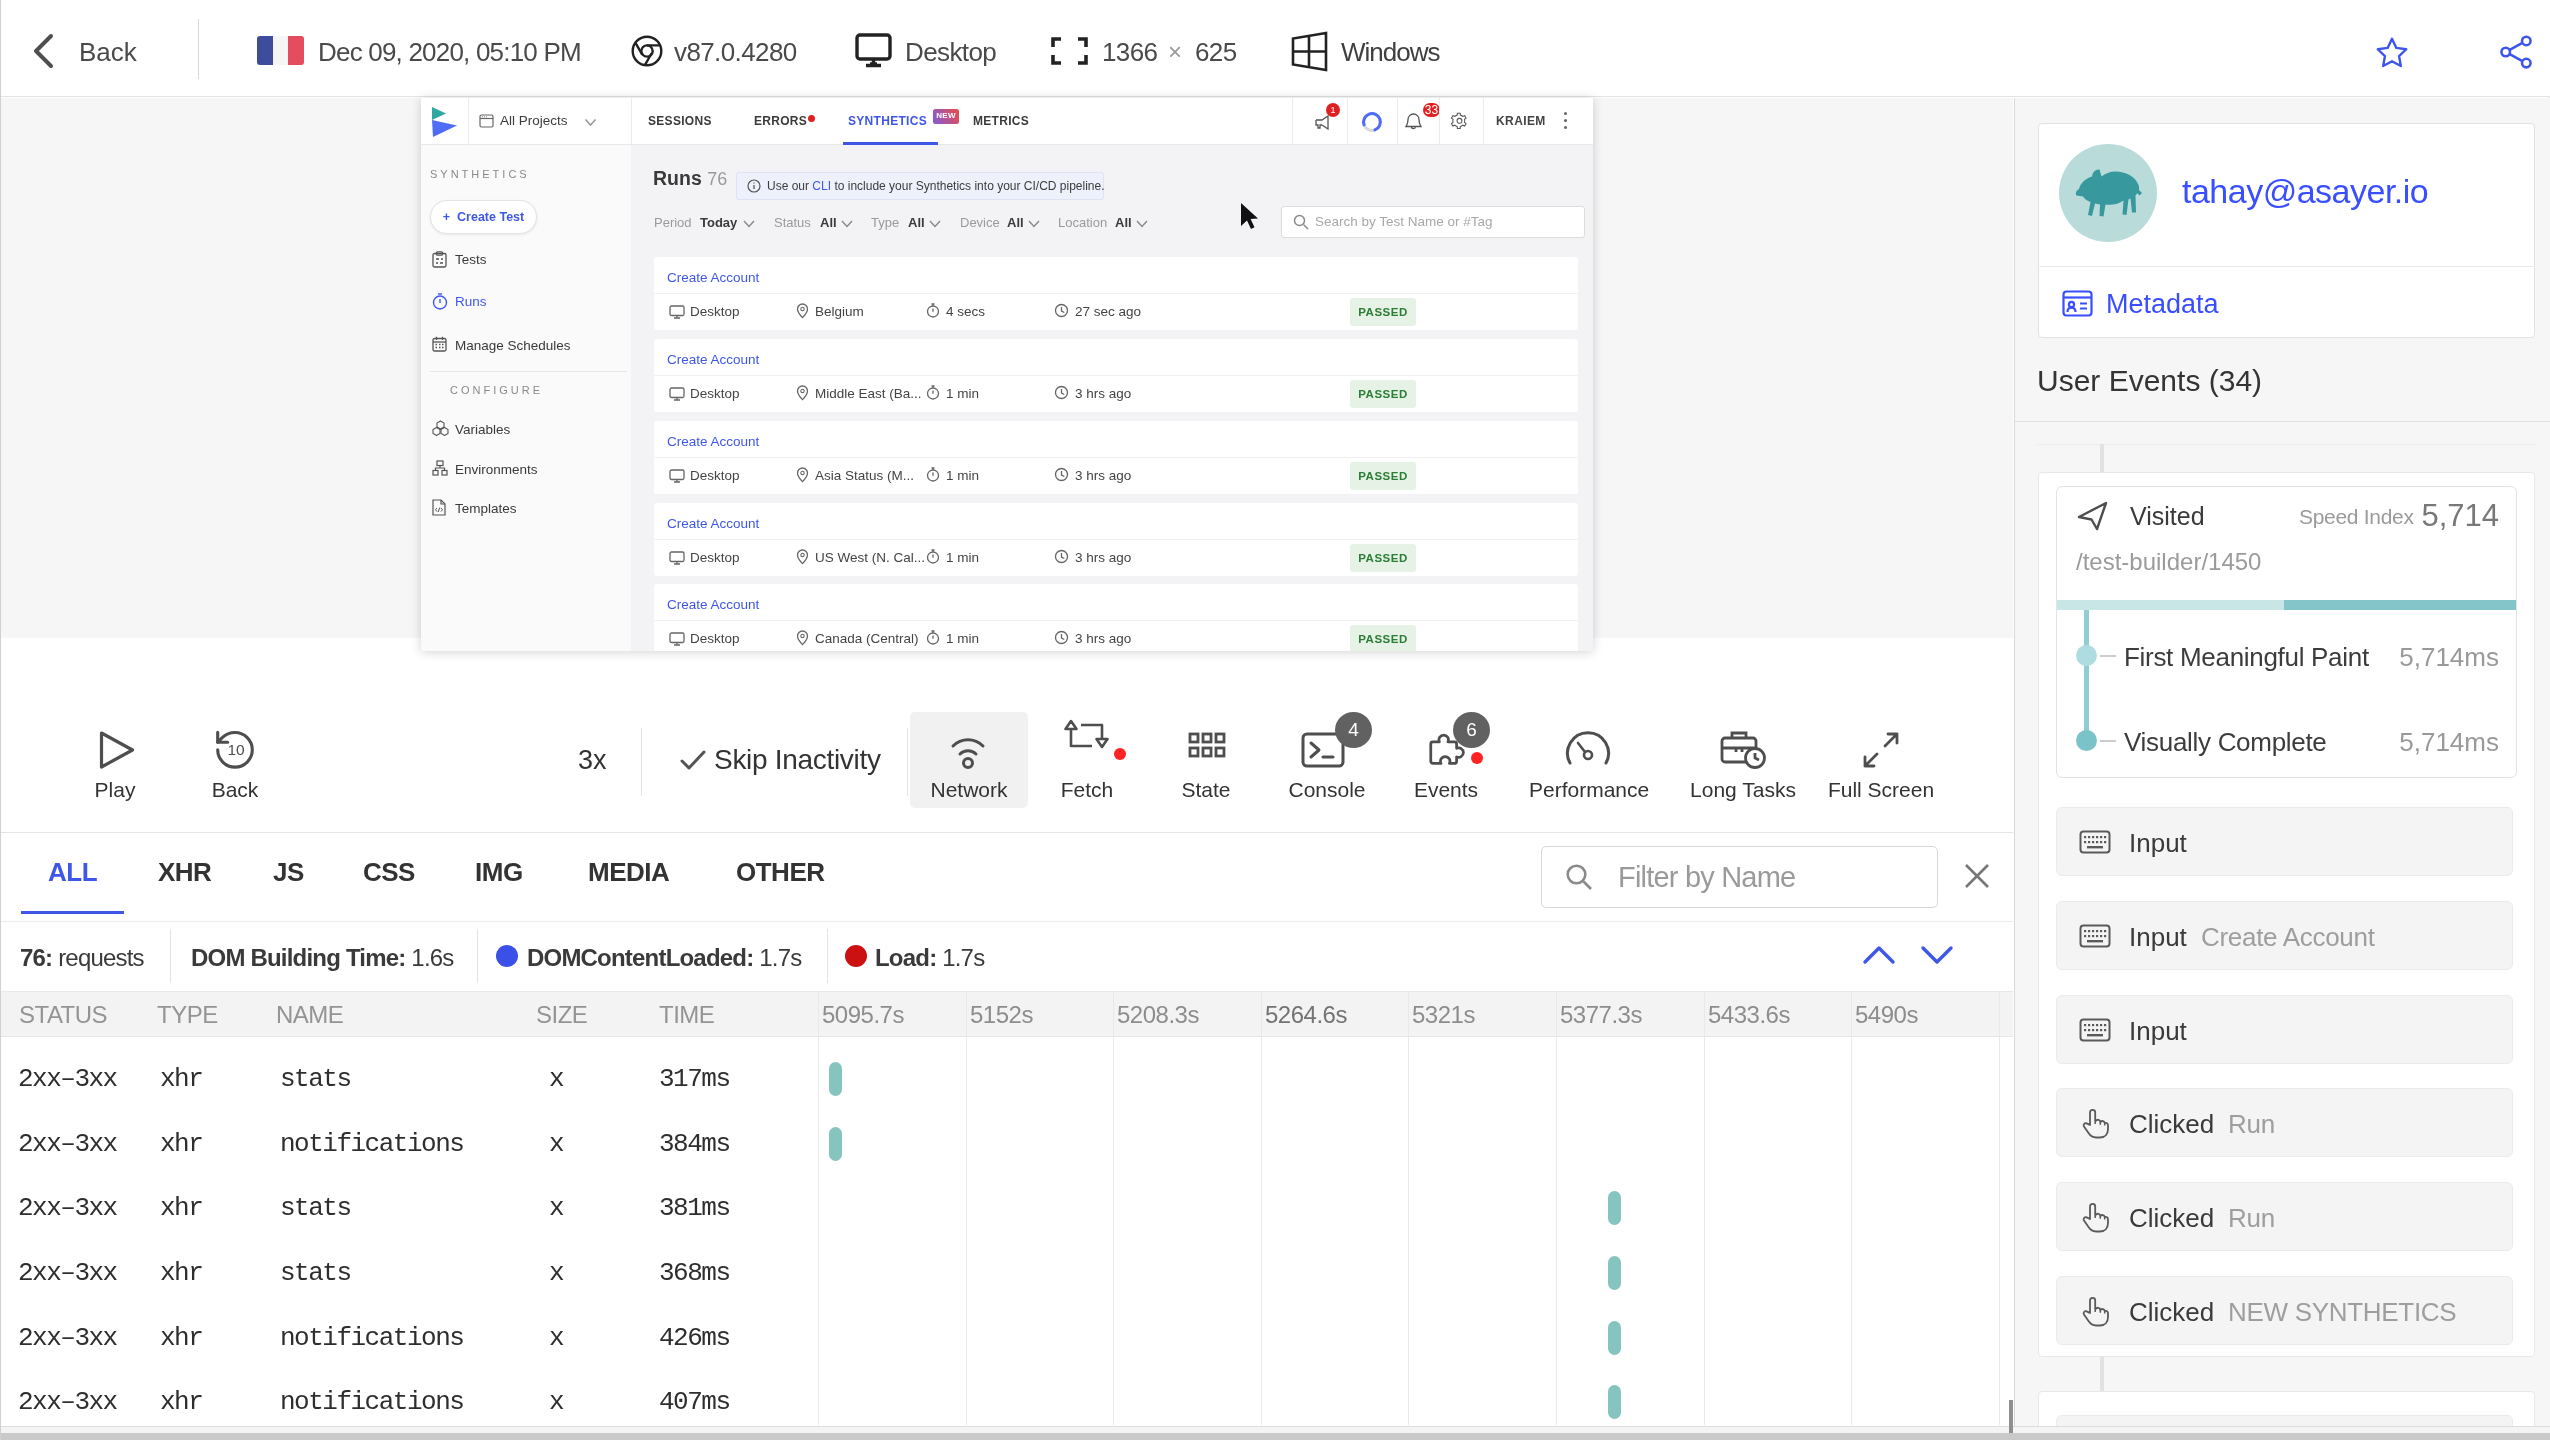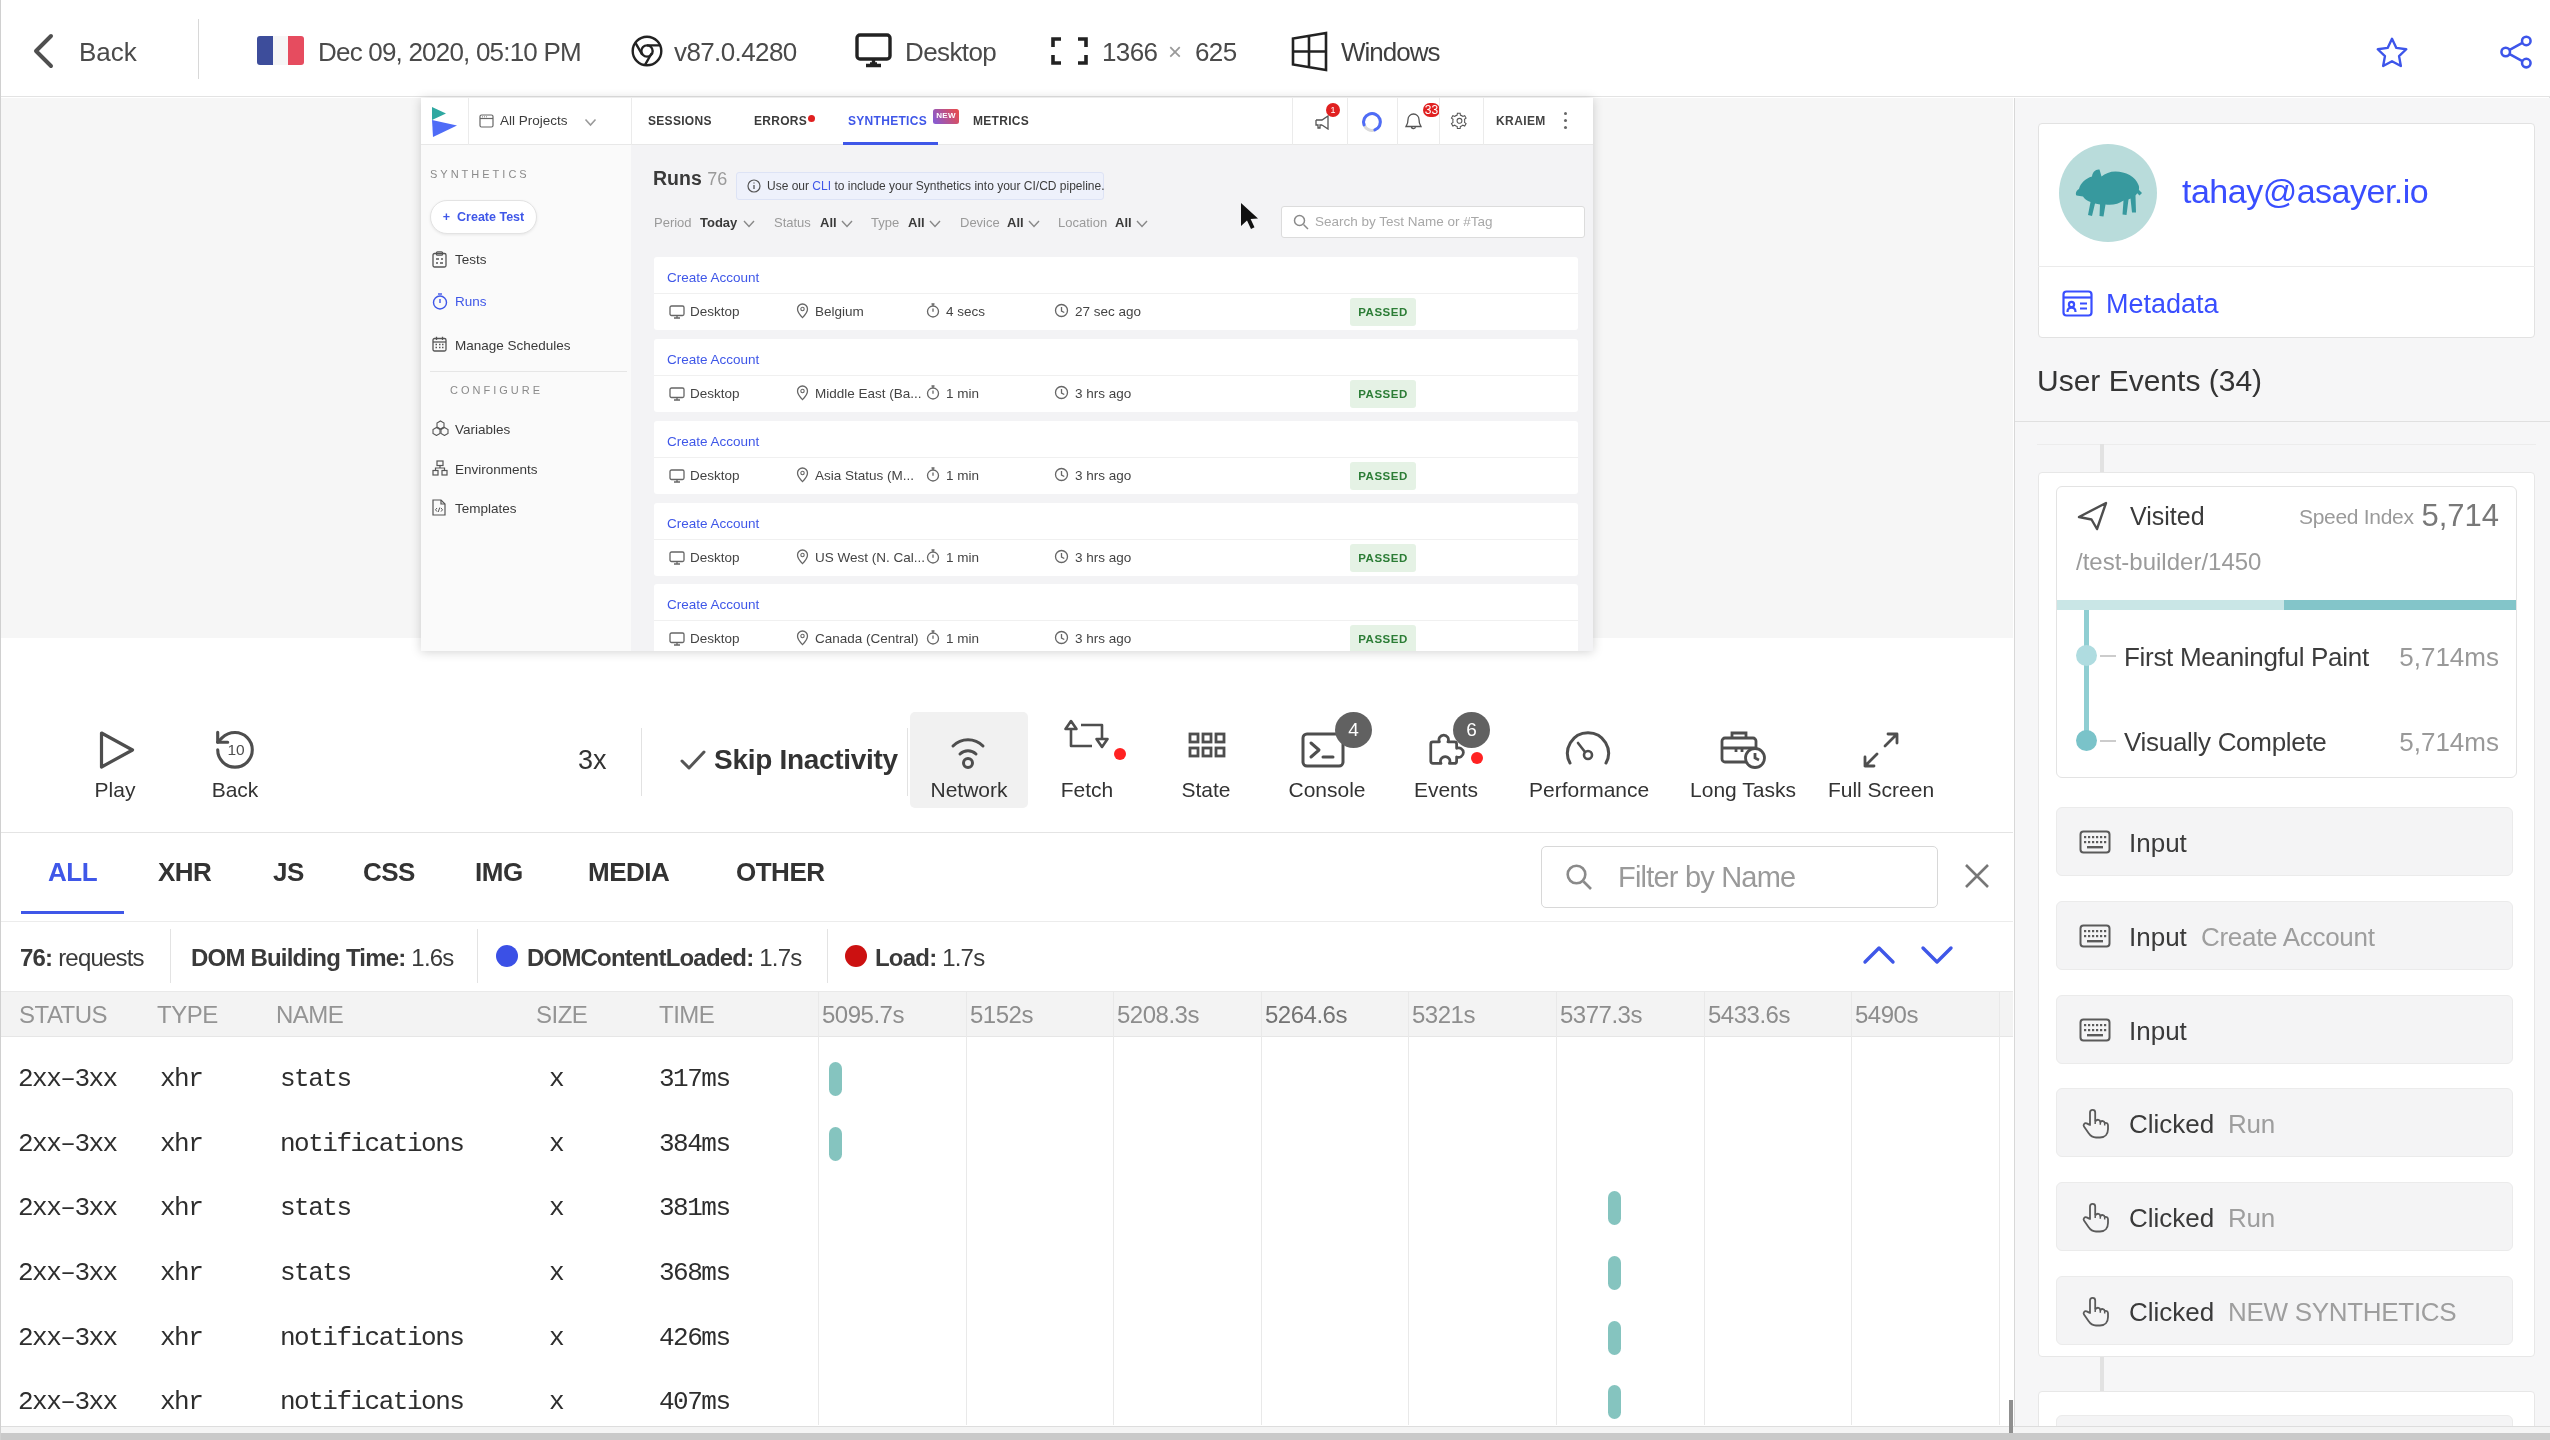--- a/index.html
+++ b/index.html
@@ -356,21 +356,21 @@
     <path d="M5.7 23.8 a17.3 17.3 0 1 0 17.3 -17.3 a18.6 18.6 0 0 0 -13 5.3 L5.7 16.2" stroke="#4e4e4e" stroke-width="3.1" fill="none" stroke-linecap="round" stroke-linejoin="round"></path>
     <path d="M5.7 6.2 L5.7 16.2 L15.7 16.2" stroke="#4e4e4e" stroke-width="3.1" fill="none" stroke-linecap="round" stroke-linejoin="round"></path>
     <text x="24" y="28.5" font-size="15.5" fill="#4e4e4e" text-anchor="middle" font-family="Liberation Sans">10</text>
   </svg>
   <div class="abs" style="left:190px;top:66px;width:88px;text-align:center;font-size:21px;color:#333;">Back</div>
   <div class="abs" style="left:577px;top:33px;font-size:27px;color:#333;">3x</div>
   <div class="abs" style="left:640px;top:16px;width:1px;height:68px;background:#e2e2e2;"></div>
   <svg class="abs" style="left:678px;top:36px" width="28" height="24" viewBox="0 0 28 24">
         <path d="M3 13 L10 20 L25 4" stroke="#555" stroke-width="3" fill="none" stroke-linecap="round" stroke-linejoin="round"></path>
       </svg>
-  <div class="abs" style="left:713px;top:32px;font-size:28px;letter-spacing:-0.3px;color:#333;font-weight:bold;">Skip Inactivity</div>
+  <div class="abs" style="left:713px;top:32px;font-size:28px;letter-spacing:-0.3px;color:#333;">Skip Inactivity</div>
   <div class="abs" style="left:906px;top:16px;width:1px;height:68px;background:#e2e2e2;"></div>
 
   <div class="abs" style="left:909px;top:0px;width:118px;height:96px;background:#f1f1f1;border-radius:5px;"></div>
   <svg class="abs" style="left:944px;top:18px" width="46" height="40" viewBox="0 0 46 40">
         <g stroke="#4e4e4e" stroke-width="3" fill="none" stroke-linecap="round">
           <path d="M8 16 A 21 21 0 0 1 38 16"></path>
           <path d="M15 24 A 11.5 11.5 0 0 1 31 24"></path>
         </g>
         <circle cx="23" cy="33" r="4.5" stroke="#4e4e4e" stroke-width="3" fill="none"></circle>
       </svg>

